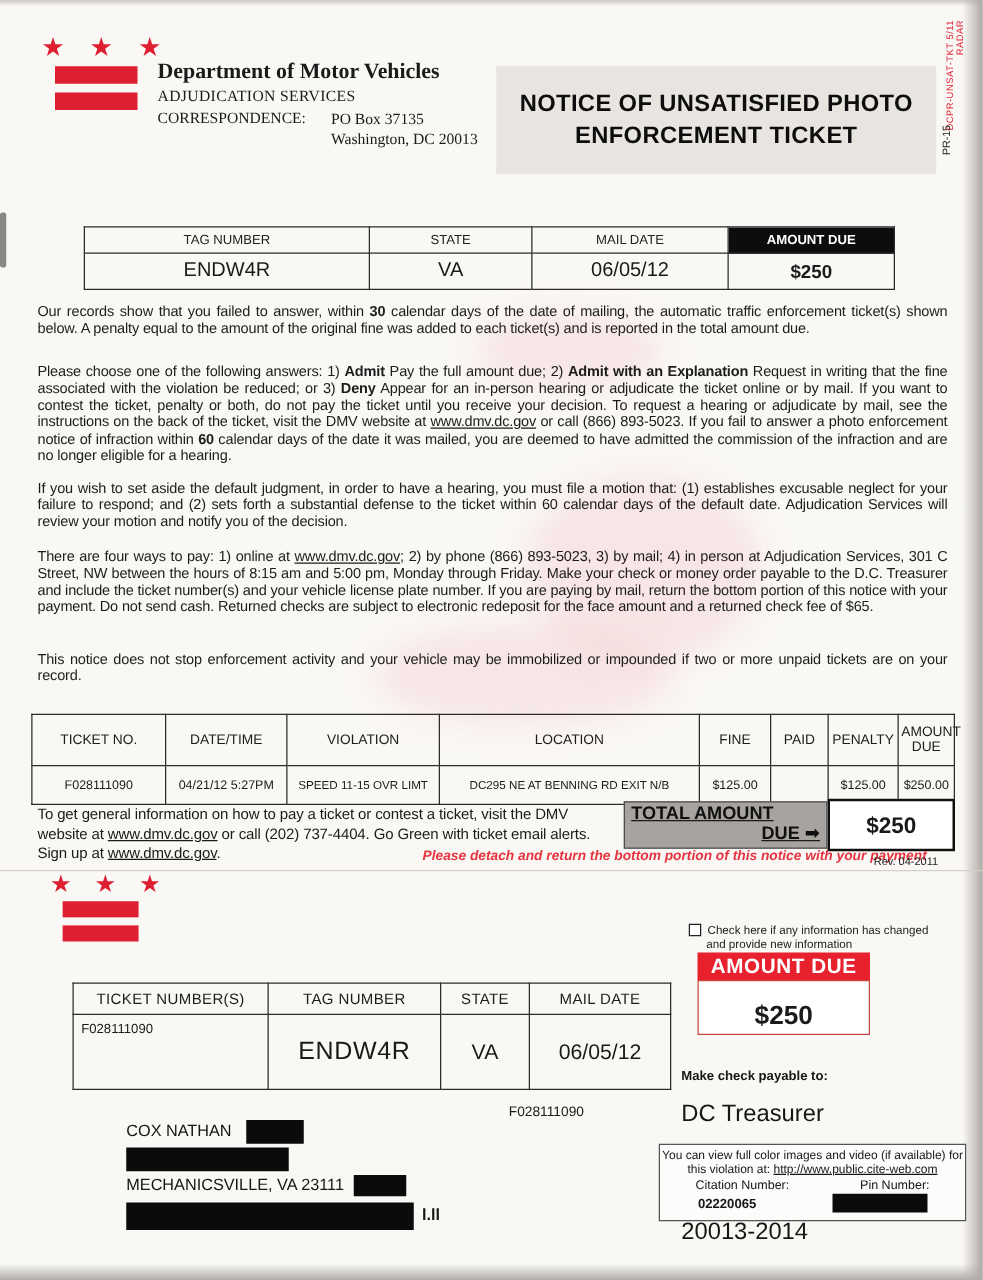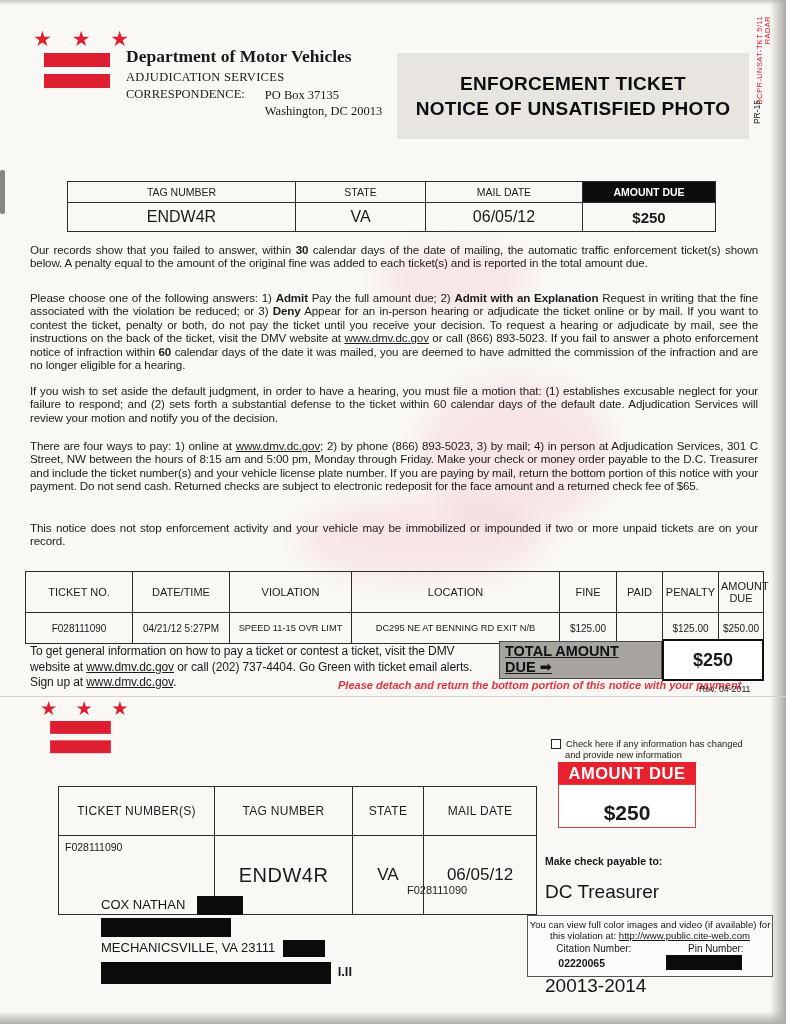--- a/index.html
+++ b/index.html
@@ -44,37 +44,37 @@
   .sum-table th{font-size:10.5px;font-weight:400;height:20px;color:#222;}
   .sum-table th.inv{background:#0d0d0d;color:#fff;font-weight:700;}
   .sum-table td{font-size:16px;height:28px;}
   .sum-table td.money{font-weight:600;font-size:15px;}
   .tkt-table{position:absolute;left:25px;top:571px;width:738px;}
   .tkt-table th,.tkt-table td{border:1.4px solid #2b2b2b;padding:1px 2px;text-align:center;}
   .tkt-table th{font-size:11px;font-weight:400;height:38px;color:#1d1d1d;}
   .tkt-table td{font-size:10px;height:28px;}
   .tkt-table td.small{font-size:9.3px;}
   .stub-table{position:absolute;left:58px;top:786px;width:478px;}
-  .stub-table th,.stub-table td{border:1.4px solid #2b2b2b;text-align:center;padding:12px;}
+  .stub-table th,.stub-table td{border:1.4px solid #2b2b2b;text-align:center;padding:0;}
   .stub-table th{font-size:12px;font-weight:400;height:24px;color:#1d1d1d;letter-spacing:.3px;}
   .stub-table td{height:54px;}
   .stub-table td.tno{vertical-align:top;text-align:left;font-size:10.5px;padding:5px 0 0 6px;}
   .stub-table td.tag{font-size:20px;letter-spacing:.5px;}
   .stub-table td.st{font-size:17px;}
   .stub-table td.md{font-size:17px;}
   
   .para{position:absolute;left:30px;width:728px;font-size:11.6px;line-height:13.4px;
         letter-spacing:-.12px;text-align:justify;color:#1c1c1c;}
   .b{font-weight:700;} .u{text-decoration:underline;}
   .p1{top:243px;} .p2{top:291px;} .p3{top:384px;} .p4{top:439px;} .p5{top:521px;}
   .pay-info{position:absolute;left:30px;top:644px;width:462px;font-size:12px;line-height:15.5px;letter-spacing:-.1px;}
   .total-gray{position:absolute;left:499px;top:641px;width:163px;height:38px;background:var(--total_box_gray);
               border:1px solid #4c4c4c;box-sizing:border-box;padding:1px 5px;text-decoration:underline;}
   .total-gray .l1{font-size:14.5px;font-weight:700;color:#101010;}
-  .total-gray .l2{font-size:14.5px;font-weight:700;color:#101010;}
+  .total-gray .l2{font-size:14.5px;font-weight:700;text-align:right;color:#101010;}
   .total-val{position:absolute;left:662px;top:639px;width:102px;height:42px;background:#fff;
              border:2px solid #101010;box-sizing:border-box;display:flex;align-items:center;justify-content:center;
              font-size:18px;font-weight:600;}
   .detach{position:absolute;left:338px;top:679px;font-size:11px;font-style:italic;font-weight:700;color:#e5333f;white-space:nowrap;}
   .rev{position:absolute;left:699px;top:684px;font-size:8.8px;color:#222;}
   .perf{position:absolute;left:0;top:696px;width:100%;border-top:1px solid #d3d0ca;}
   
   .chk-line1{position:absolute;left:551px;top:739px;display:flex;align-items:center;gap:5px;font-size:9.3px;color:#222;}
   .chk{display:inline-block;width:8px;height:8px;border:1.2px solid #222;background:#fff;}
   .chk-line2{position:absolute;left:565px;top:750px;font-size:9.3px;color:#222;}
@@ -129,22 +129,22 @@
     <div class="agency-corr">
       <span>CORRESPONDENCE:</span>
       <span class="corr-addr">
         <div>PO Box 37135</div>
         <div>Washington, DC 20013</div>
       </span>
     </div>
   </div>
 
   <div class="title-box">
+    <div>NOTICE OF UNSATISFIED PHOTO</div>
     <div>ENFORCEMENT TICKET</div>
-    <div>NOTICE OF UNSATISFIED PHOTO</div>
   </div>
 
   <div class="vtext v1">DCPR-UNSAT-TKT  5/11</div>
   <div class="vtext v2">RADAR</div>
   <div class="vtext v3">PR-15</div>
 
   <table class="sum-table">
     <colgroup>
         <col style="width:228px">
         <col style="width:130px">

